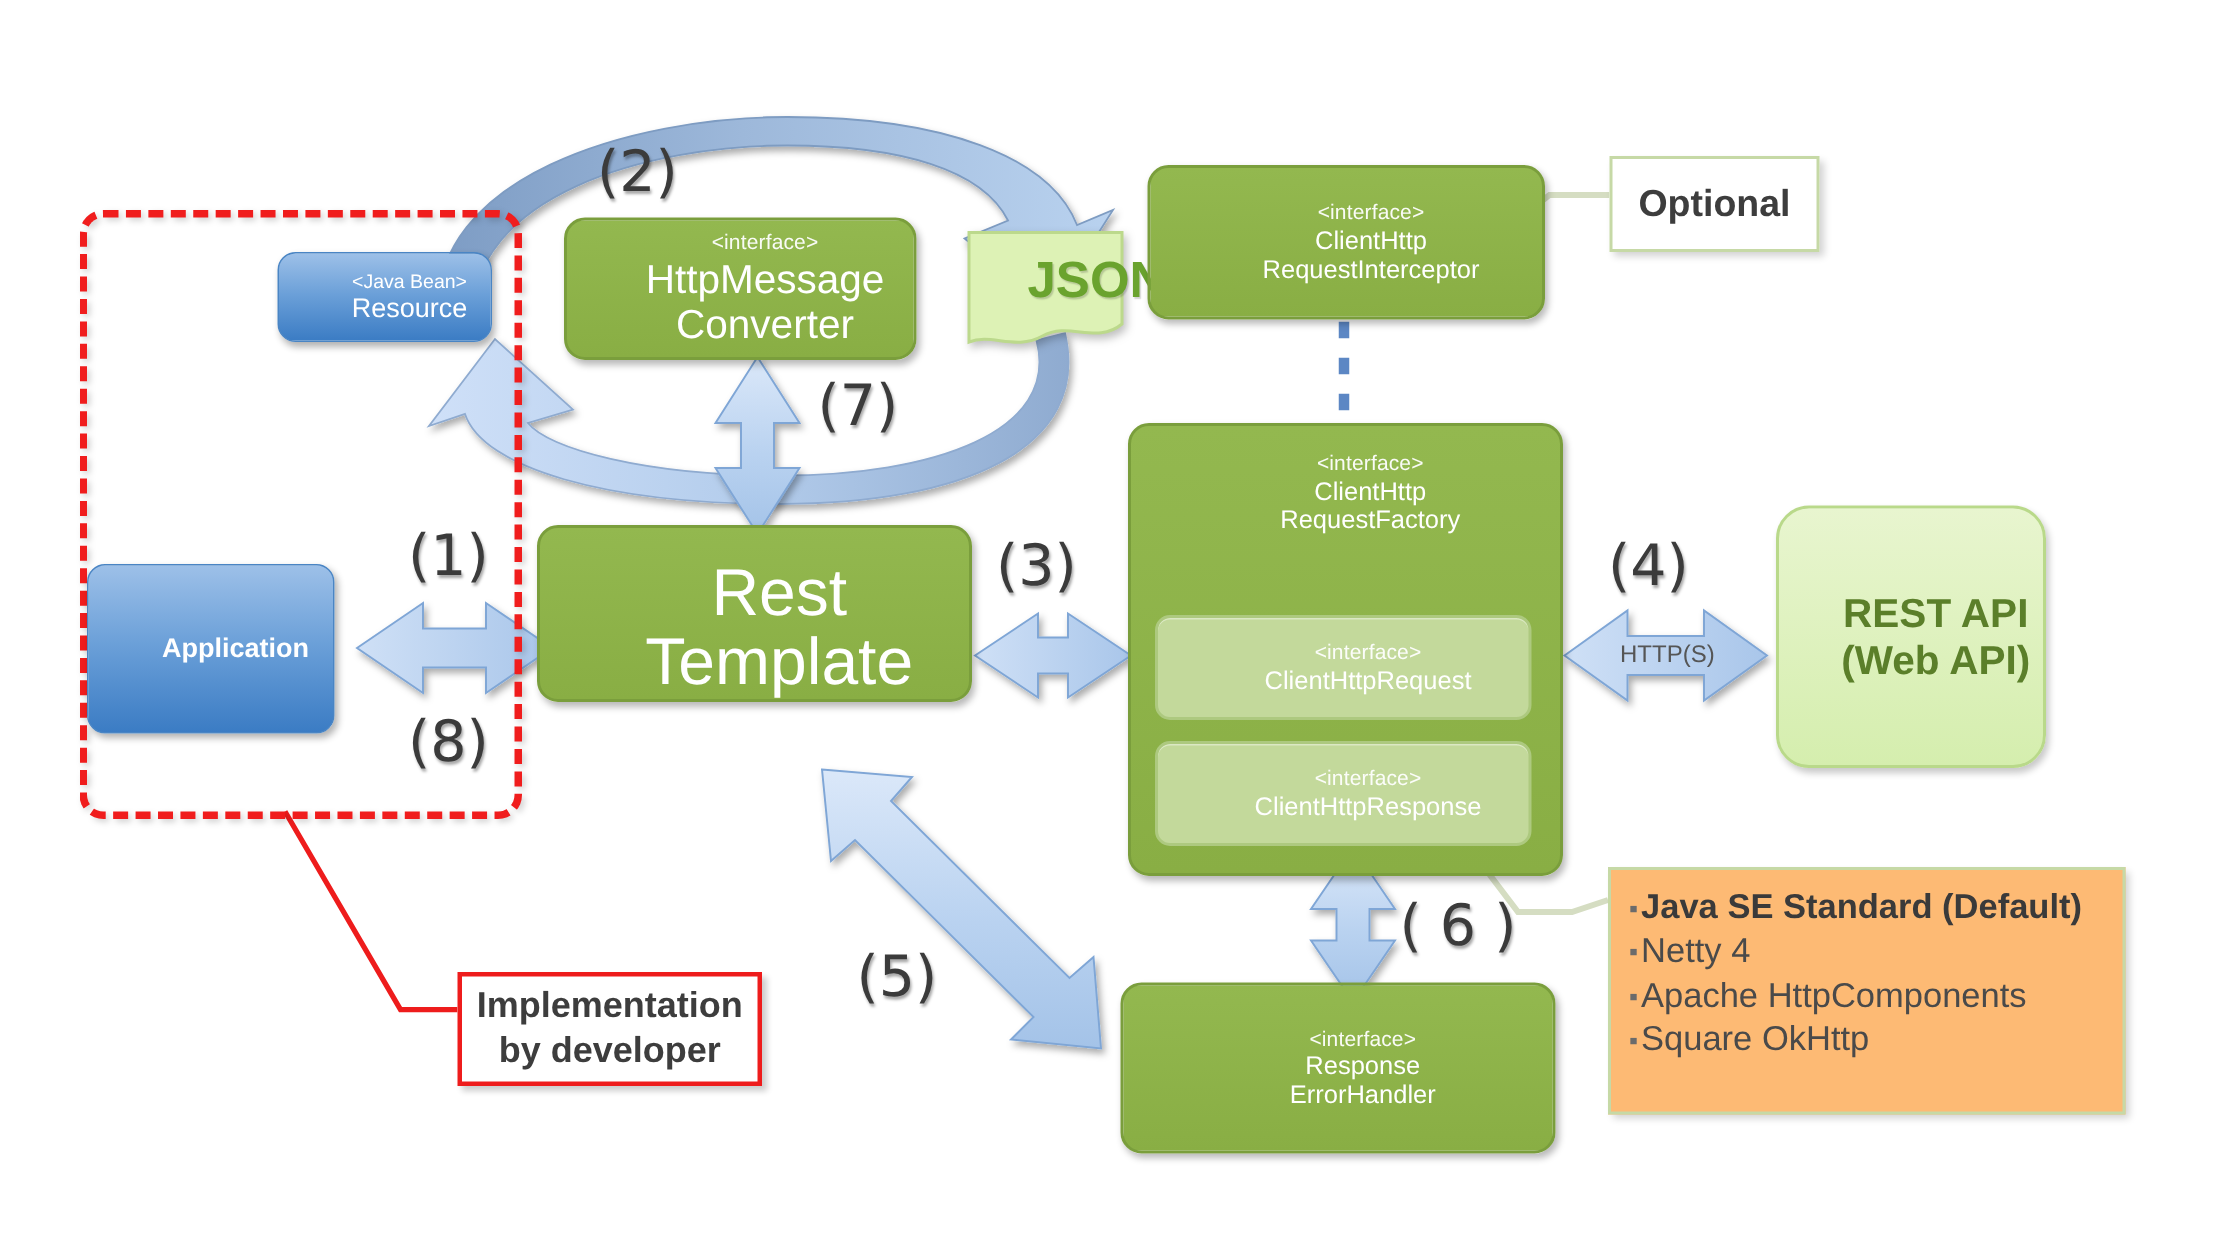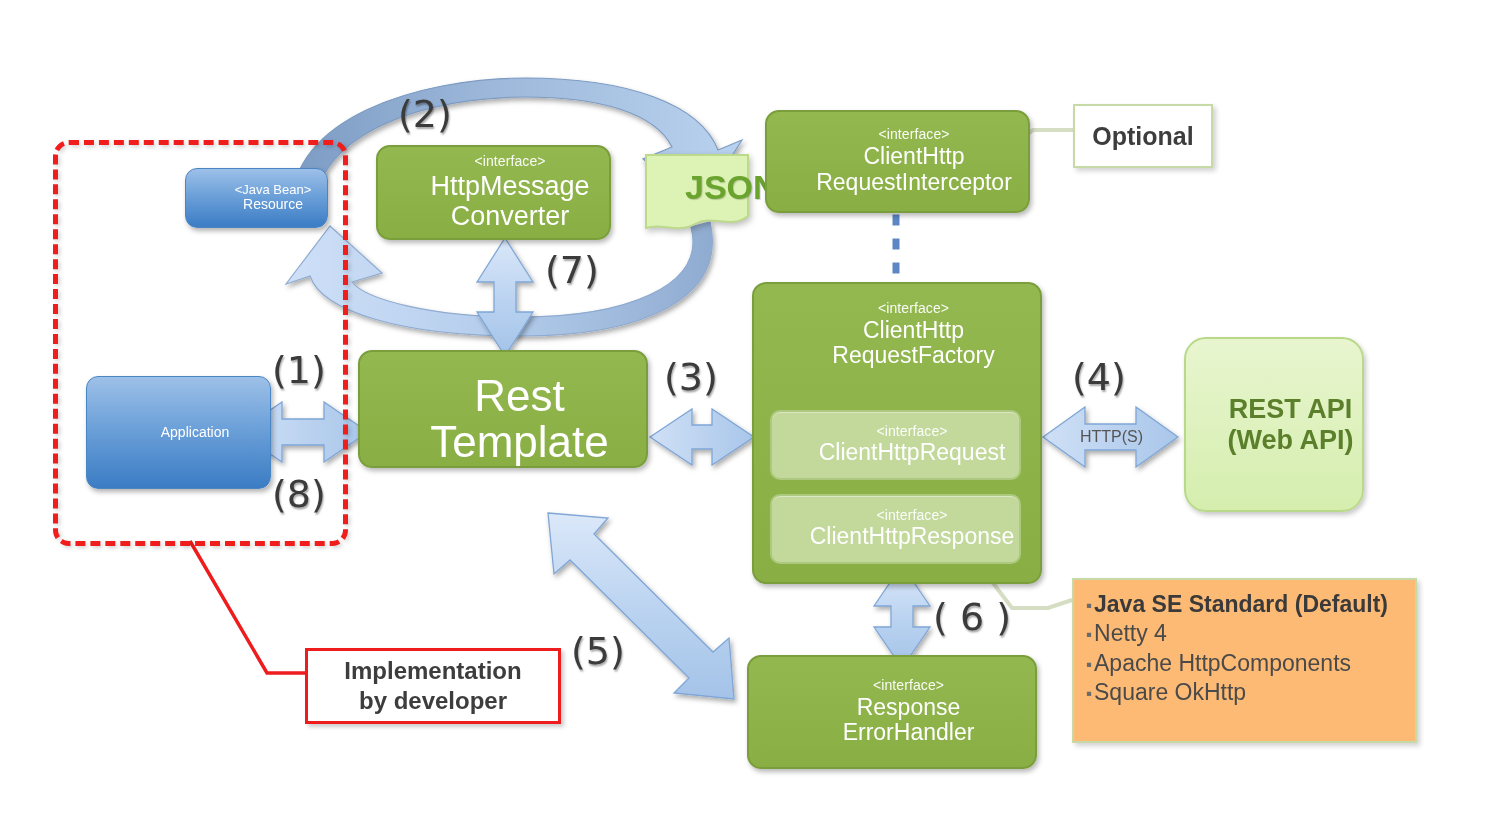--- a/index.html
+++ b/index.html
@@ -29,23 +29,23 @@
   }
   
   .lime{
     background:linear-gradient(180deg,#e8f5cf 0%,#d5eeae 100%);
     border:2px solid #b9d98a;border-radius:22px;
     color:#5b7f2a;box-shadow:2px 3px 5px rgba(0,0,0,.22);
   }
 
   .iface{font-size:14px;opacity:.95;letter-spacing:.1px;margin-bottom:1px;}
   .title{font-size:27px;}
-  .title.sm{font-size:23px;text-align:right;}
+  .title.sm{font-size:17px;text-align:right;}
   .title.xl{font-size:44px;line-height:1.06;}
-  .title.tiny{font-size:14px;}
+  .title.tiny{font-size:18px;}
   .bean{font-size:13px;}
 
   
   .step{position:absolute;font-size:38px;color:#3b3b3b;font-weight:400;
         text-shadow:1px 2px 2px rgba(0,0,0,.35);white-space:nowrap;
         font-family:"DejaVu Sans",sans-serif;}
 
   
   .callout{position:absolute;box-sizing:border-box;background:#fff;
            border:2px solid #c6d9a6;box-shadow:3px 3px 5px rgba(0,0,0,.18);
@@ -174,21 +174,21 @@
     </g>
   </svg>
 
   <div class="dashed" style="left:53px;top:140px;width:295px;height:406px;"></div>
 
   <div class="node blue" style="left:185px;top:168px;width:143px;height:60px;">
     <div class="bean">&lt;Java Bean&gt;</div>
     <div class="title tiny">Resource</div>
   </div>
 
-  <div class="node blue" style="left:86px;top:376px;width:185px;height:113px;">
+  <div class="node blue" style="left:58px;top:376px;width:165px;height:113px;font-weight:bold;">
     <div class="title tiny">Application</div>
   </div>
 
   <div class="node green" style="left:376px;top:145px;width:235px;height:95px;">
     <div class="iface">&lt;interface&gt;</div>
     <div class="title">HttpMessage</div>
     <div class="title">Converter</div>
   </div>
 
   <div style="position:absolute;left:643px;top:152px;width:108px;height:88px;">
@@ -244,21 +244,21 @@
   <div class="step" style="left:933px;top:595px;">( 6 )</div>
   <div class="step" style="left:545px;top:248px;">(7)</div>
   <div class="step" style="left:272px;top:472px;">(8)</div>
 
   <div class="lbl-http" style="left:1080px;top:428px;">HTTP(S)</div>
 
   <div class="callout" style="left:1073px;top:104px;width:140px;height:64px;">
     <span>Optional</span>
   </div>
 
-  <div class="redbox" style="left:305px;top:648px;width:256px;height:76px;">
+  <div class="redbox" style="left:305px;top:648px;width:203px;height:76px;">
     <div>Implementation</div>
     <div>by developer</div>
   </div>
 
   <div class="legend" style="left:1072px;top:578px;width:345px;height:165px;">
     <div>
       <span class="bul">▪</span><span>Java SE Standard (Default)</span>
     </div>
     <div>
       <span class="bul">▪</span><span>Netty 4</span>

